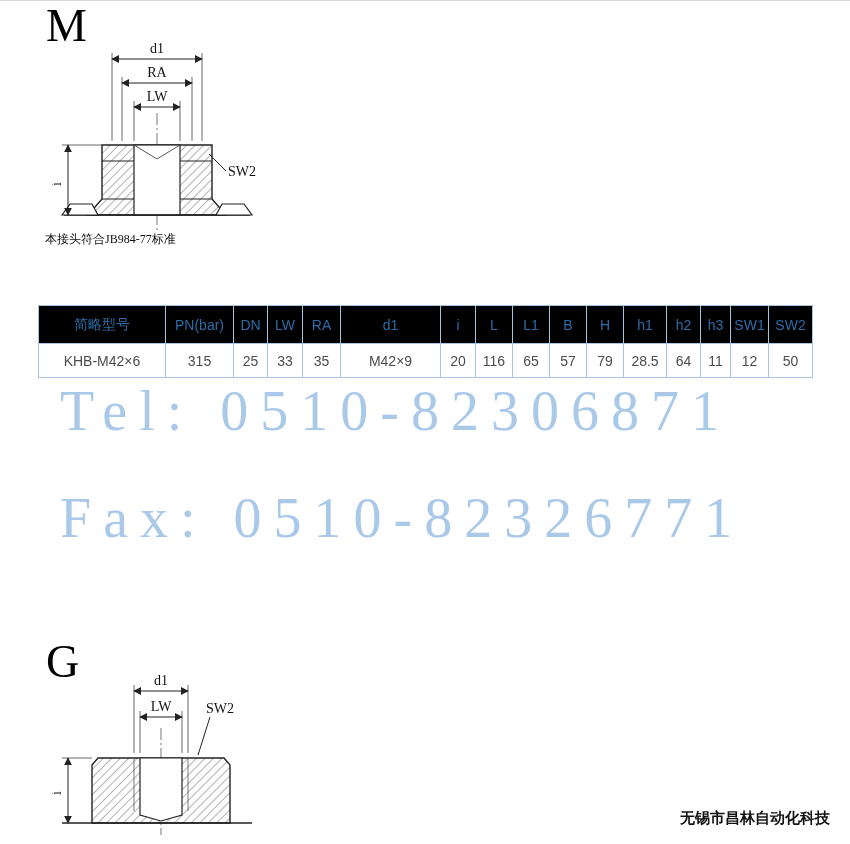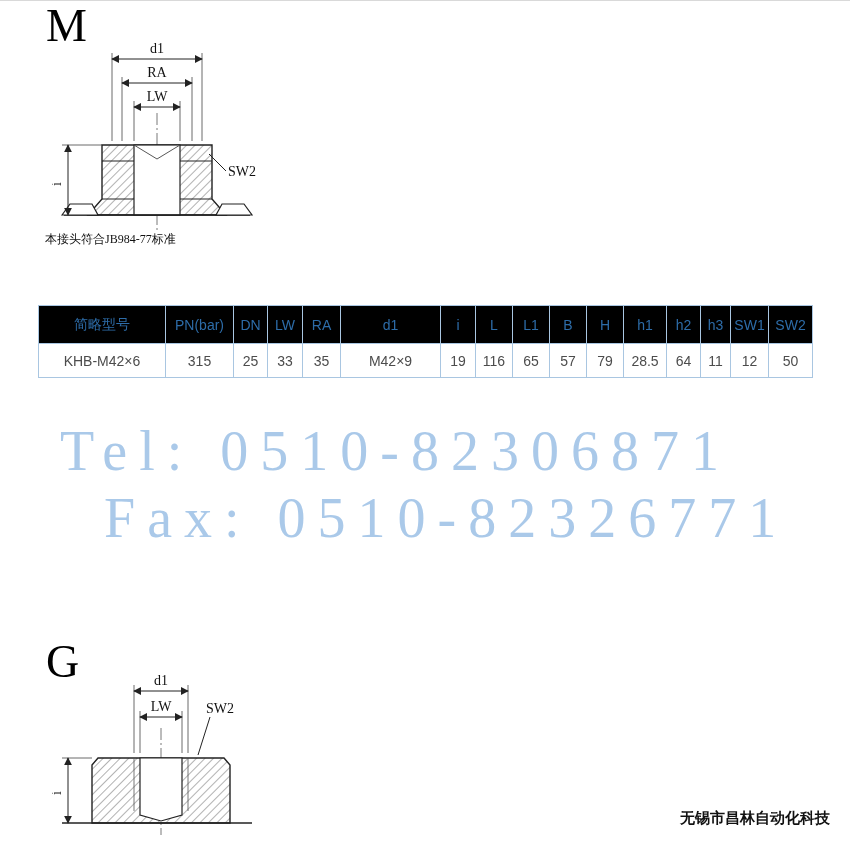--- a/index.html
+++ b/index.html
@@ -38,22 +38,22 @@
     background:#000000; color:#2d6ca8; font-weight:normal;
     height:37px; font-size:14px;
   }
   table.spec td { height:33px; font-size:14px; color:#4c4c4c; }
   
   .wm {
     position:absolute; left:60px; white-space:nowrap; pointer-events:none;
     font-family:"Liberation Serif", serif; font-size:56px; letter-spacing:12px;
     color:#9cc0e6; opacity:0.85; z-index:5;
   }
-  .wm-tel { top:378px;margin-top:40px; }
-  .wm-fax { top:485px;margin-left:44px; }
+  .wm-tel { top:378px; }
+  .wm-fax { top:485px; }
   .footer-brand {
     position:absolute; right:20px; top:808px; font-size:15px;
     font-weight:bold; color:#111; font-family:Liberation Sans, sans-serif;
   }
 </style>
 </head>
 <body>
 
 <div class="page">
 
@@ -163,21 +163,21 @@
           </tr>
       </thead>
       <tbody>
           <tr>
             <td>KHB-M42×6</td>
             <td>315</td>
             <td>25</td>
             <td>33</td>
             <td>35</td>
             <td>M42×9</td>
-            <td>19</td>
+            <td>20</td>
             <td>116</td>
             <td>65</td>
             <td>57</td>
             <td>79</td>
             <td>28.5</td>
             <td>64</td>
             <td>11</td>
             <td>12</td>
             <td>50</td>
           </tr>

